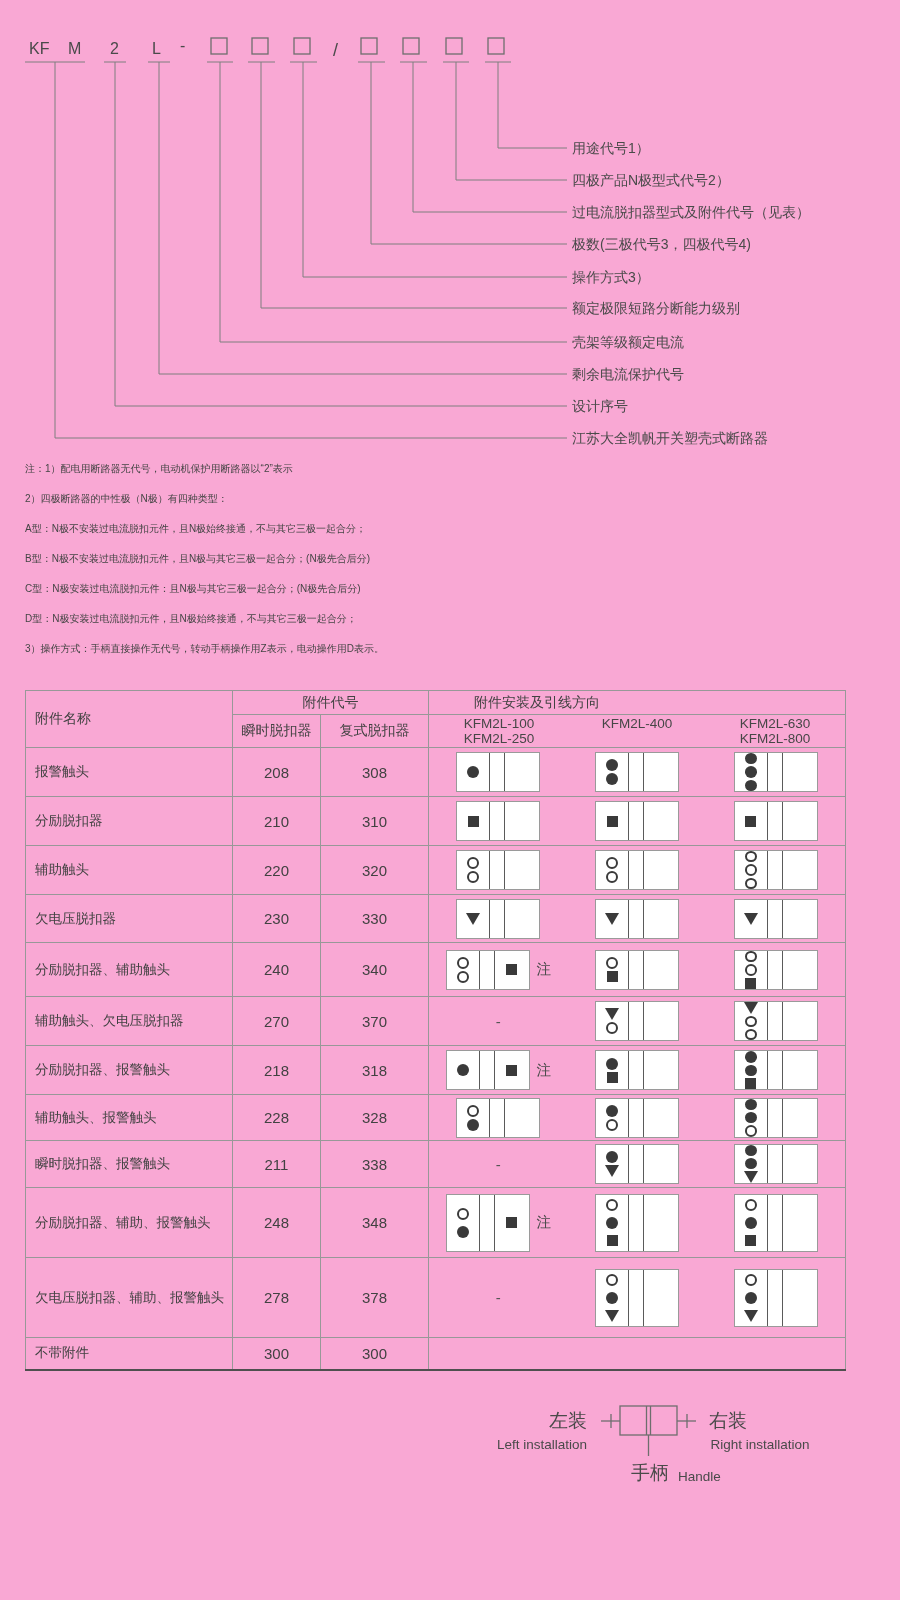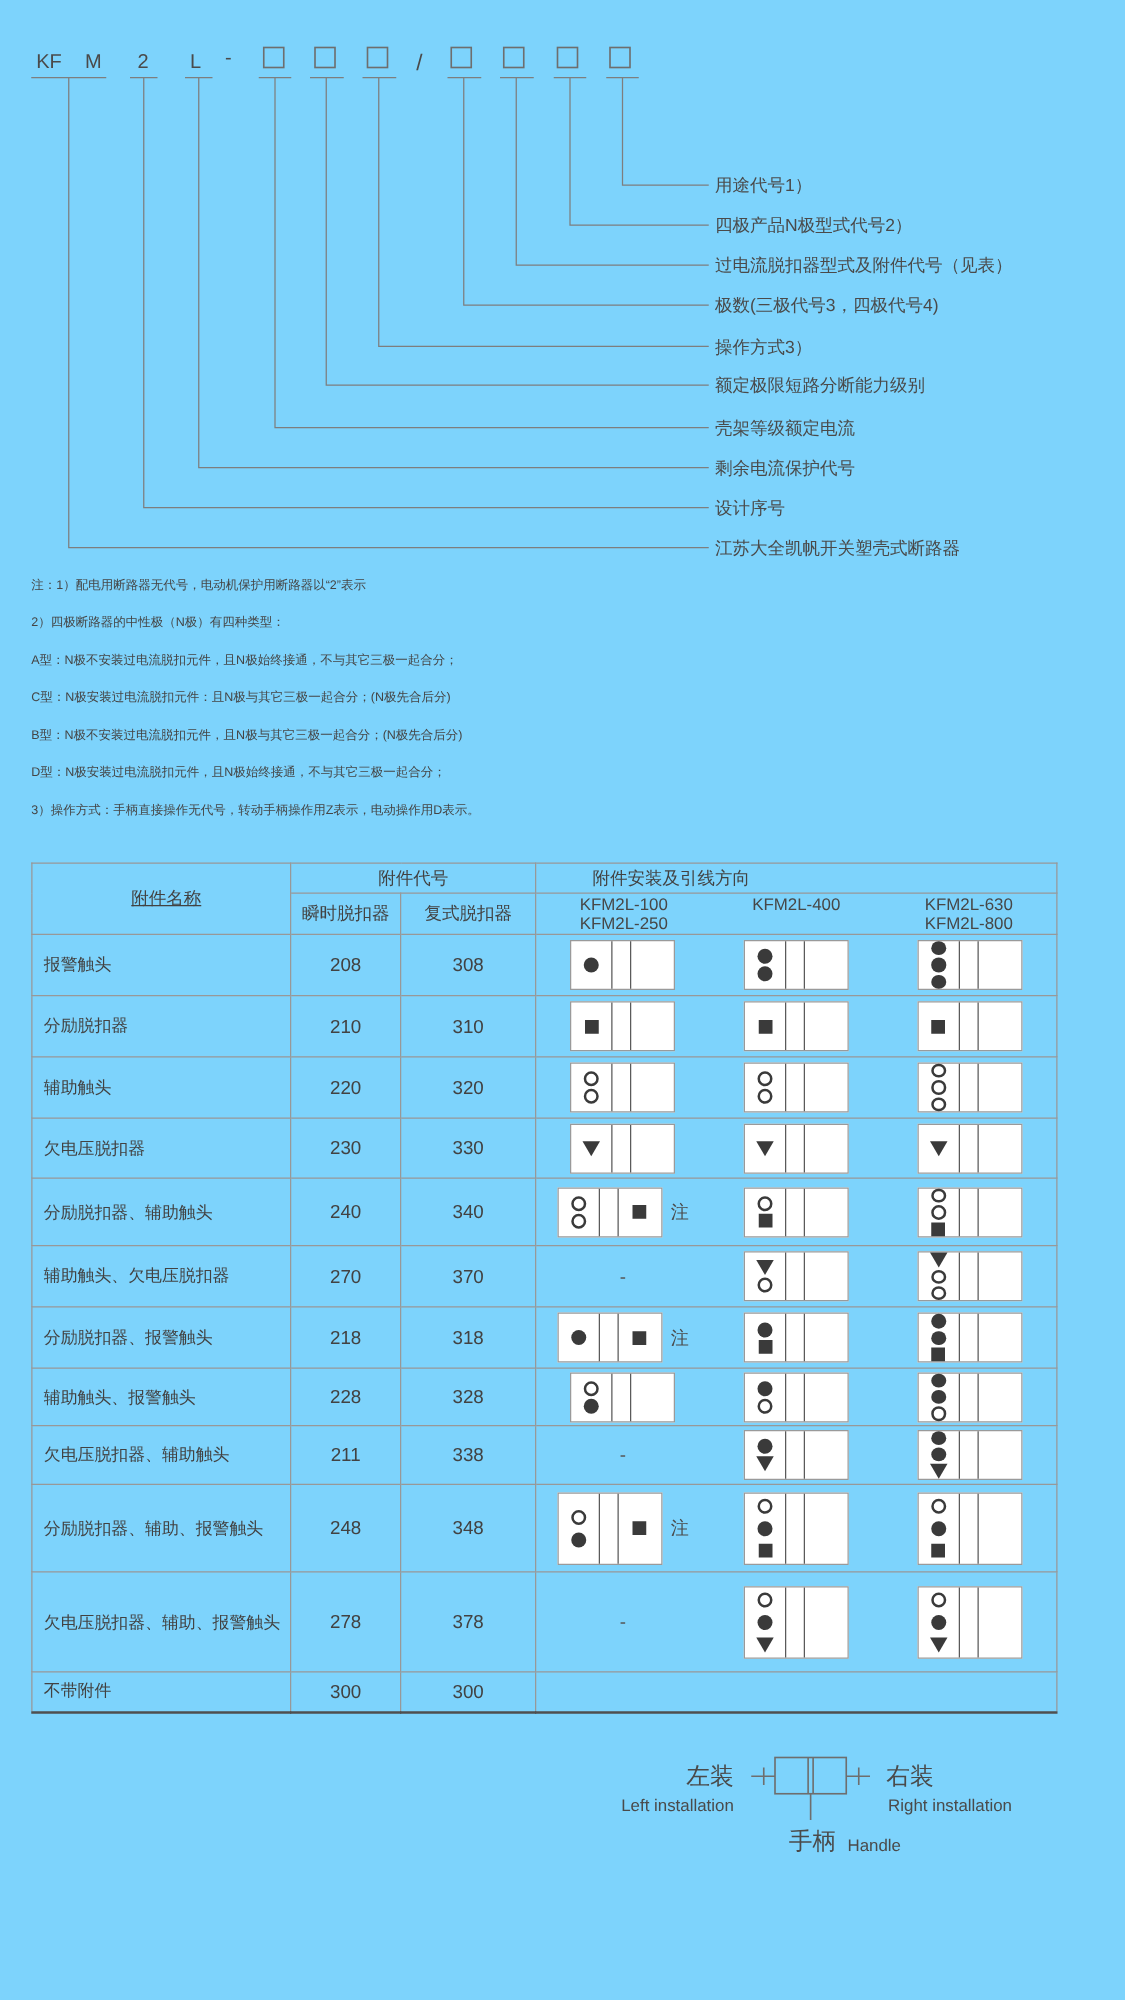--- a/index.html
+++ b/index.html
@@ -1,26 +1,26 @@
 <!DOCTYPE html>
 <html><head>
 <meta charset="utf-8">
 <style>
   html,body{margin:0;padding:0;background:#fff;}
-  .page{position:relative;width:900px;height:1600px;background:#7dd3fc;overflow:hidden;
+  .page{position:relative;width:900px;height:1600px;background:#f9a8d4;overflow:hidden;
         font-family:"Liberation Sans","DejaVu Sans",sans-serif;color:#414141;}
   svg text{fill:#4a4a4a;}
   .notes{position:absolute;left:25px;top:454px;width:840px;}
   .note-line{height:30px;line-height:30px;font-size:10px;color:#454545;white-space:nowrap;}
   
   .acc-table{position:absolute;left:25px;top:690px;width:820px;border-collapse:collapse;
              table-layout:fixed;border:1px solid #8f8f8f;border-bottom:2px solid #4f4f4f;}
   .acc-table th,.acc-table td{border:1px solid #989898;font-weight:normal;color:#424242;}
   .acc-table thead th{font-size:14px;}
-  .th-name{text-align:center;padding-left:9px;text-decoration:underline;}
+  .th-name{text-align:left;padding-left:9px;}
   .th-codes{height:21px;}
   .th-install{text-align:left;padding-left:45px;height:21px;}
   .th-sub{height:29px;font-size:14px;}
   .models{display:flex;width:100%;}
   .model-h{flex:1;text-align:center;font-size:13.5px;line-height:15px;white-space:pre-line;color:#474747;}
   .name-cell{font-size:13.5px;text-align:left;padding-left:9px;}
   .code-cell{font-size:15px;text-align:center;color:#4a4a4a;}
   .install-cell{padding:0;}
   .inst-row{display:flex;width:100%;align-items:center;}
   .inst-slot{flex:1;display:flex;align-items:center;justify-content:center;}
@@ -85,22 +85,22 @@
         <text x="572" y="379">剩余电流保护代号</text>
         <text x="572" y="411">设计序号</text>
         <text x="572" y="443">江苏大全凯帆开关塑壳式断路器</text>
       </g>
   </svg>
 
   <div class="notes">
     <div class="note-line">注：1）配电用断路器无代号，电动机保护用断路器以“2”表示</div>
     <div class="note-line">2）四极断路器的中性极（N极）有四种类型：</div>
     <div class="note-line">A型：N极不安装过电流脱扣元件，且N极始终接通，不与其它三极一起合分；</div>
+    <div class="note-line">B型：N极不安装过电流脱扣元件，且N极与其它三极一起合分；(N极先合后分)</div>
     <div class="note-line">C型：N极安装过电流脱扣元件：且N极与其它三极一起合分；(N极先合后分)</div>
-    <div class="note-line">B型：N极不安装过电流脱扣元件，且N极与其它三极一起合分；(N极先合后分)</div>
     <div class="note-line">D型：N极安装过电流脱扣元件，且N极始终接通，不与其它三极一起合分；</div>
     <div class="note-line">3）操作方式：手柄直接操作无代号，转动手柄操作用Z表示，电动操作用D表示。</div>
   </div>
 
   <table class="acc-table">
     <colgroup>
       <col style="width:207px">
         <col style="width:88px">
         <col style="width:108px">
         <col style="width:417px">
@@ -429,21 +429,21 @@
                     <span class="sym-oc"></span>
                   </div>
                   <div class="sb-m"></div>
                   <div class="sb-r"></div>
                 </div>
               </div>
             </div>
           </td>
         </tr>
         <tr style="height: 47px;">
-          <td class="name-cell">欠电压脱扣器、辅助触头</td>
+          <td class="name-cell">瞬时脱扣器、报警触头</td>
           <td class="code-cell">211</td>
           <td class="code-cell">338</td>
           <td class="install-cell">
             <div class="inst-row">
               <div class="inst-slot">
                 <span class="dash">-</span>
               </div>
               <div class="inst-slot">
                 <div class="sbox" style="height: 40px;">
                   <div class="sb-l" style="gap: 2px;">

